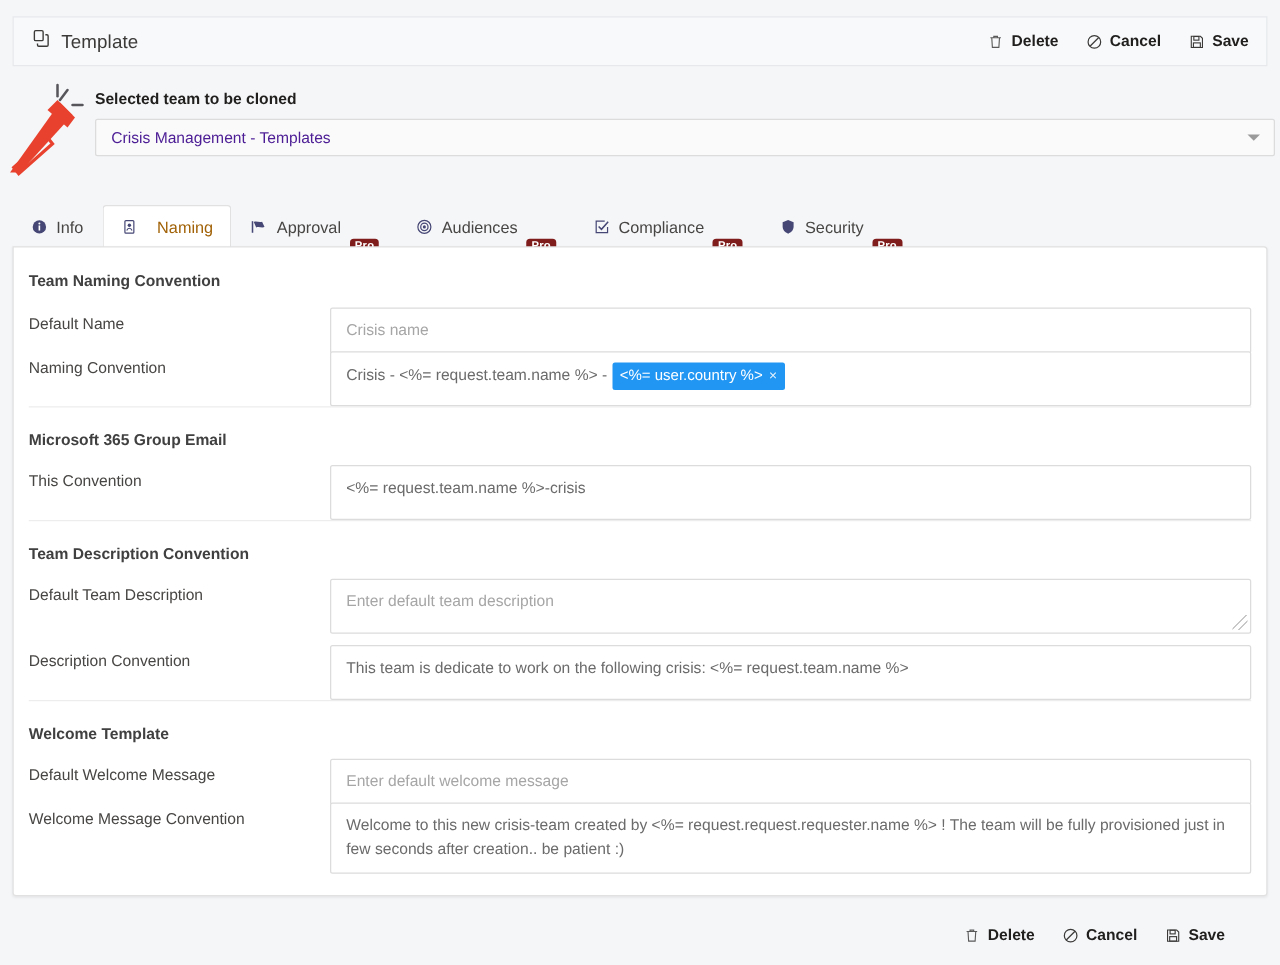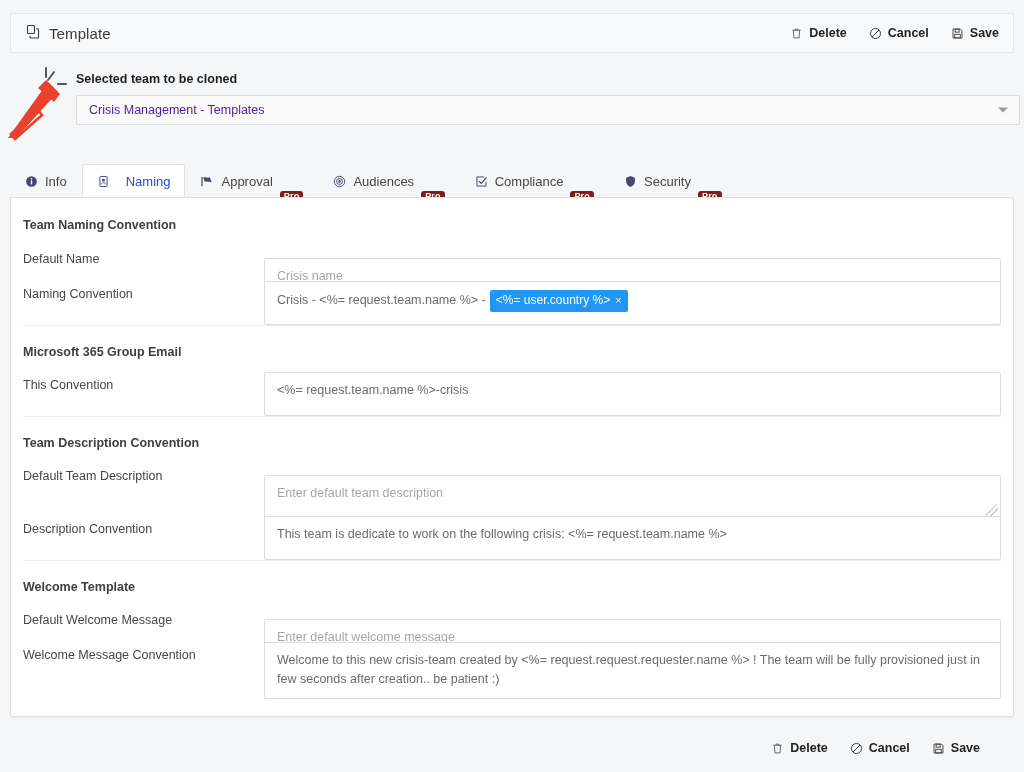--- a/index.html
+++ b/index.html
@@ -54,21 +54,21 @@
     display: flex; align-items: flex-end; gap: 0;
   }
   .tab {
     display: flex; align-items: center; gap: 7px;
     height: 34px; padding: 0 14px; cursor: pointer;
     font-size: 13px; color: #484644; white-space: nowrap;
     border: 1px solid transparent; border-bottom: none;
   }
   .tab.active {
     background: #ffffff; border-color: #e1e1e1; border-radius: 3px 3px 0 0;
-    color: #1d4ed8;
+    color: #a16207;
     gap: 16px;
   }
   .tab-icon { color: #464775; display: flex; align-items: center; }
   .pro {
     background: #7f1d1d; color: #ffffff; font-size: 9px; font-weight: bold;
     border-radius: 3px; padding: 1px 4px 2px; line-height: 1.1;
     position: relative; top: -6px; letter-spacing: .2px; margin-top: 44px;
   }
 
   
@@ -85,21 +85,21 @@
   .row { display: flex; align-items: flex-start; }
   .row-label {
     width: 253px; flex: 0 0 253px; font-size: 12.5px; color: #484644;
     padding-left: 12px; padding-top: 6px;
   }
   .field {
     flex: 1; border: 1px solid #dcdcdc; border-radius: 2px;
     background: #ffffff; font-size: 12.5px; color: #6b6b6b;
     padding: 8px 12px; min-height: 30px; line-height: 1.55;
   }
-  .field.ph { color: #a6a6a6; margin-top: 12px; }
+  .field.ph { color: #a6a6a6; }
   .field.tall { min-height: 44px; }
   .field.area { min-height: 44px; position: relative; }
   .resize-grip {
     position: absolute; right: 2px; bottom: 2px; width: 12px; height: 12px;
     background:
       linear-gradient(135deg, transparent 0 42%, #c8c8c8 42% 50%, transparent 50% 66%),
       linear-gradient(135deg, transparent 0 66%, #c8c8c8 66% 74%, transparent 74%);
   }
   .token {
     display: inline-block; background: #2196f3; color: #ffffff;

